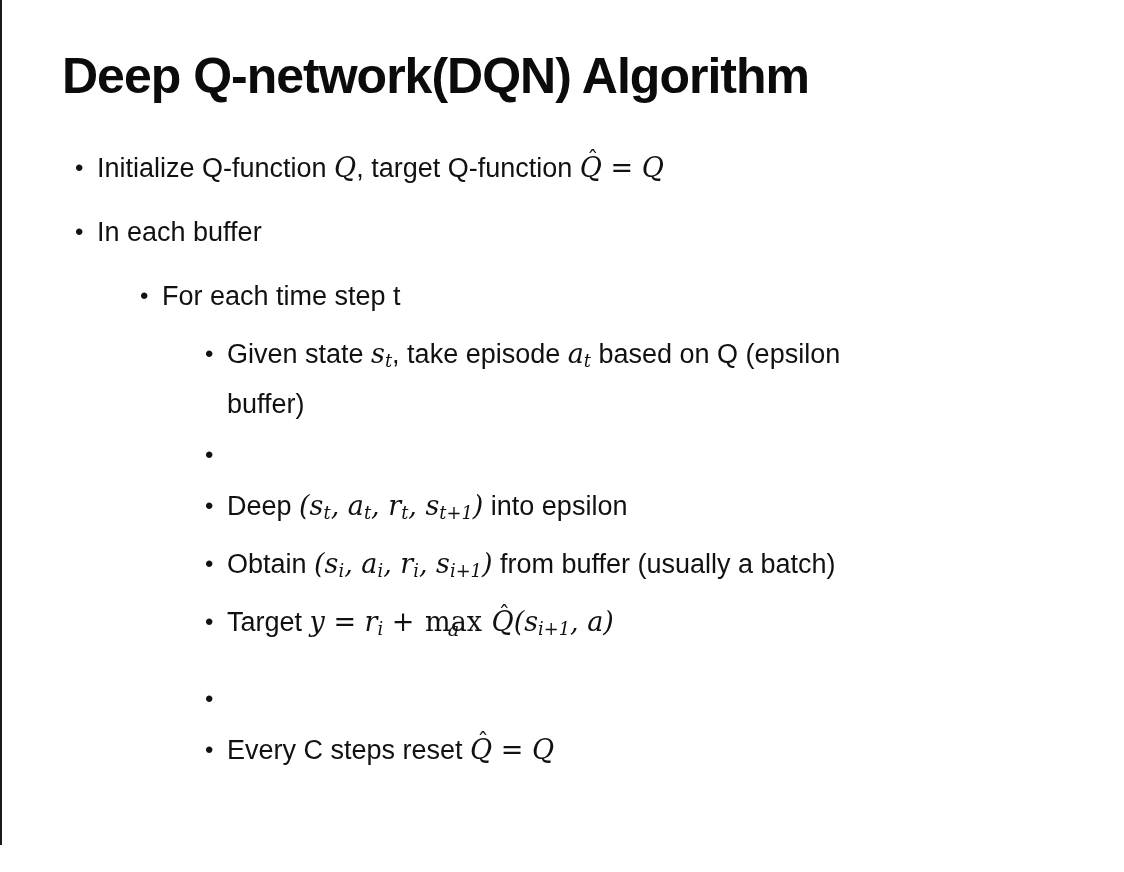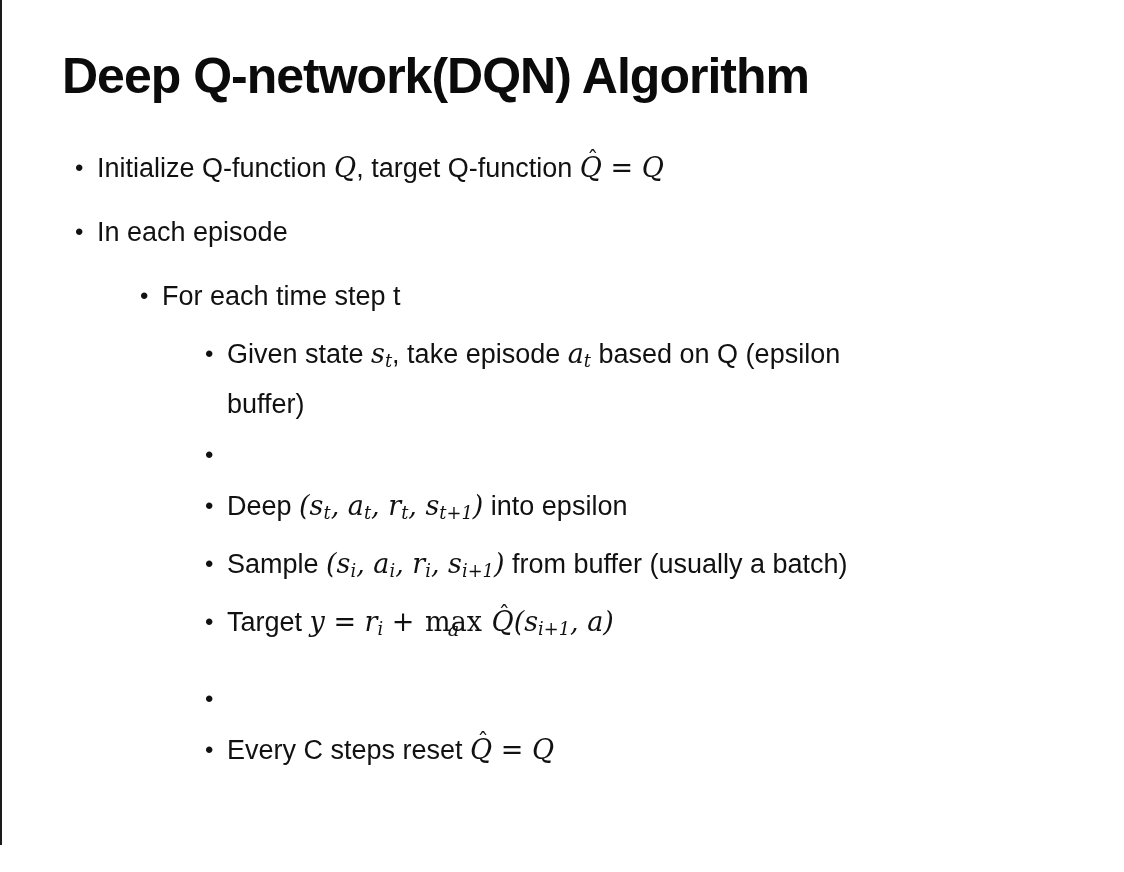--- a/index.html
+++ b/index.html
@@ -90,40 +90,40 @@
 <div class="slide">
   <div class="left-border"></div>
   <h1 class="title">Deep Q-network(DQN) Algorithm</h1>
   <ul class="bullets" id="bullet-list">
       <li class="li lvl1">
         <span class="marker">•</span>
         <span class="btext"><span>Initialize Q-function </span><span class="m">Q</span><span>, target Q-function </span><span class="m hat">Q<span class="hatmark">ˆ</span></span><span class="m"> = Q</span></span>
       </li>
       <li class="li lvl1">
         <span class="marker">•</span>
-        <span class="btext"><span>In each episode</span></span>
+        <span class="btext"><span>In each buffer</span></span>
       </li>
       <li class="li lvl2">
         <span class="marker">•</span>
         <span class="btext"><span>For each time step t</span></span>
       </li>
       <li class="li lvl3">
         <span class="marker">•</span>
         <span class="btext"><span>Given state </span><span class="m">s</span><span class="ms">t</span><span>, take episode </span><span class="m">a</span><span class="ms">t</span><span> based on Q (epsilon</span><br><span>buffer)</span></span>
       </li>
       <li class="li lvl3">
         <span class="marker">•</span>
       </li>
       <li class="li lvl3">
         <span class="marker">•</span>
         <span class="btext"><span>Deep </span><span class="m">(s</span><span class="ms">t</span><span class="m">, a</span><span class="ms">t</span><span class="m">, r</span><span class="ms">t</span><span class="m">, s</span><span class="ms">t+1</span><span class="m">)</span><span> into epsilon</span></span>
       </li>
       <li class="li lvl3">
         <span class="marker">•</span>
-        <span class="btext"><span>Sample </span><span class="m">(s</span><span class="ms">i</span><span class="m">, a</span><span class="ms">i</span><span class="m">, r</span><span class="ms">i</span><span class="m">, s</span><span class="ms">i+1</span><span class="m">)</span><span> from buffer (usually a batch)</span></span>
+        <span class="btext"><span>Obtain </span><span class="m">(s</span><span class="ms">i</span><span class="m">, a</span><span class="ms">i</span><span class="m">, r</span><span class="ms">i</span><span class="m">, s</span><span class="ms">i+1</span><span class="m">)</span><span> from buffer (usually a batch)</span></span>
       </li>
       <li class="li lvl3 has-under">
         <span class="marker">•</span>
         <span class="btext"><span>Target </span><span class="m">y</span><span class="m"> = </span><span class="m">r</span><span class="ms">i</span><span class="m"> + </span><span class="stk">max<span class="under">a</span></span><span> </span><span class="m hat">Q<span class="hatmark">ˆ</span></span><span class="m">(s</span><span class="ms">i+1</span><span class="m">, a)</span></span>
       </li>
       <li class="li lvl3">
         <span class="marker">•</span>
       </li>
       <li class="li lvl3">
         <span class="marker">•</span>

